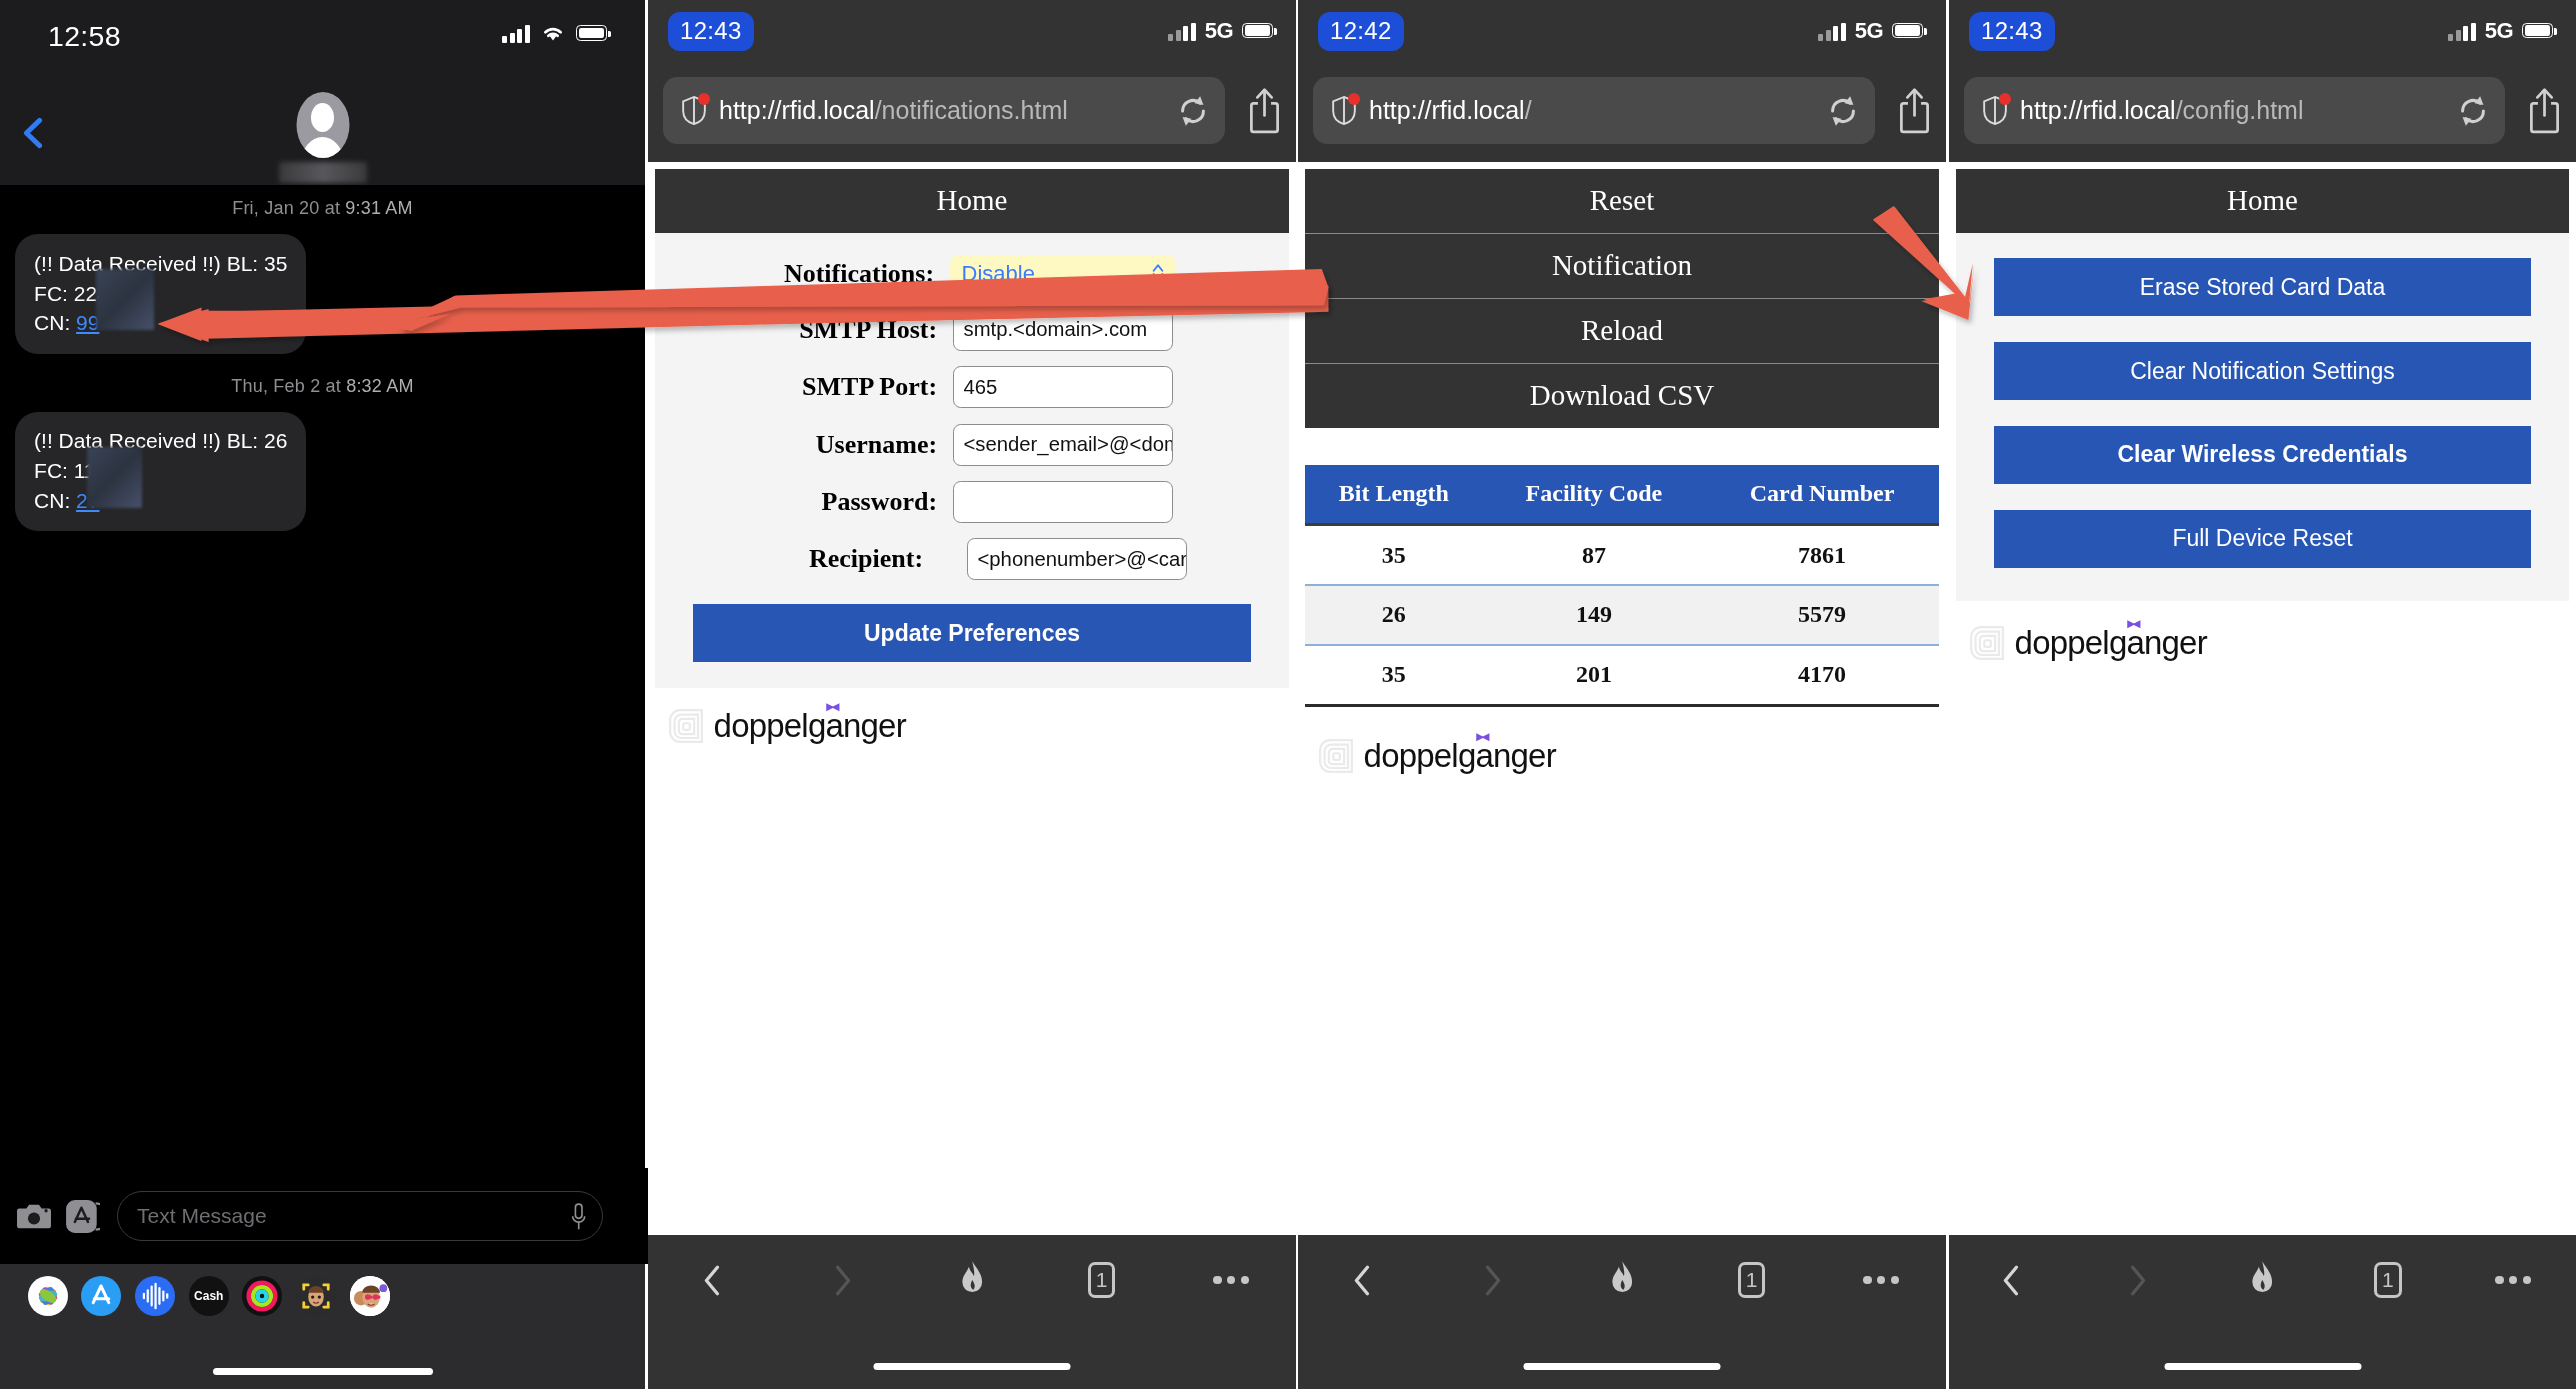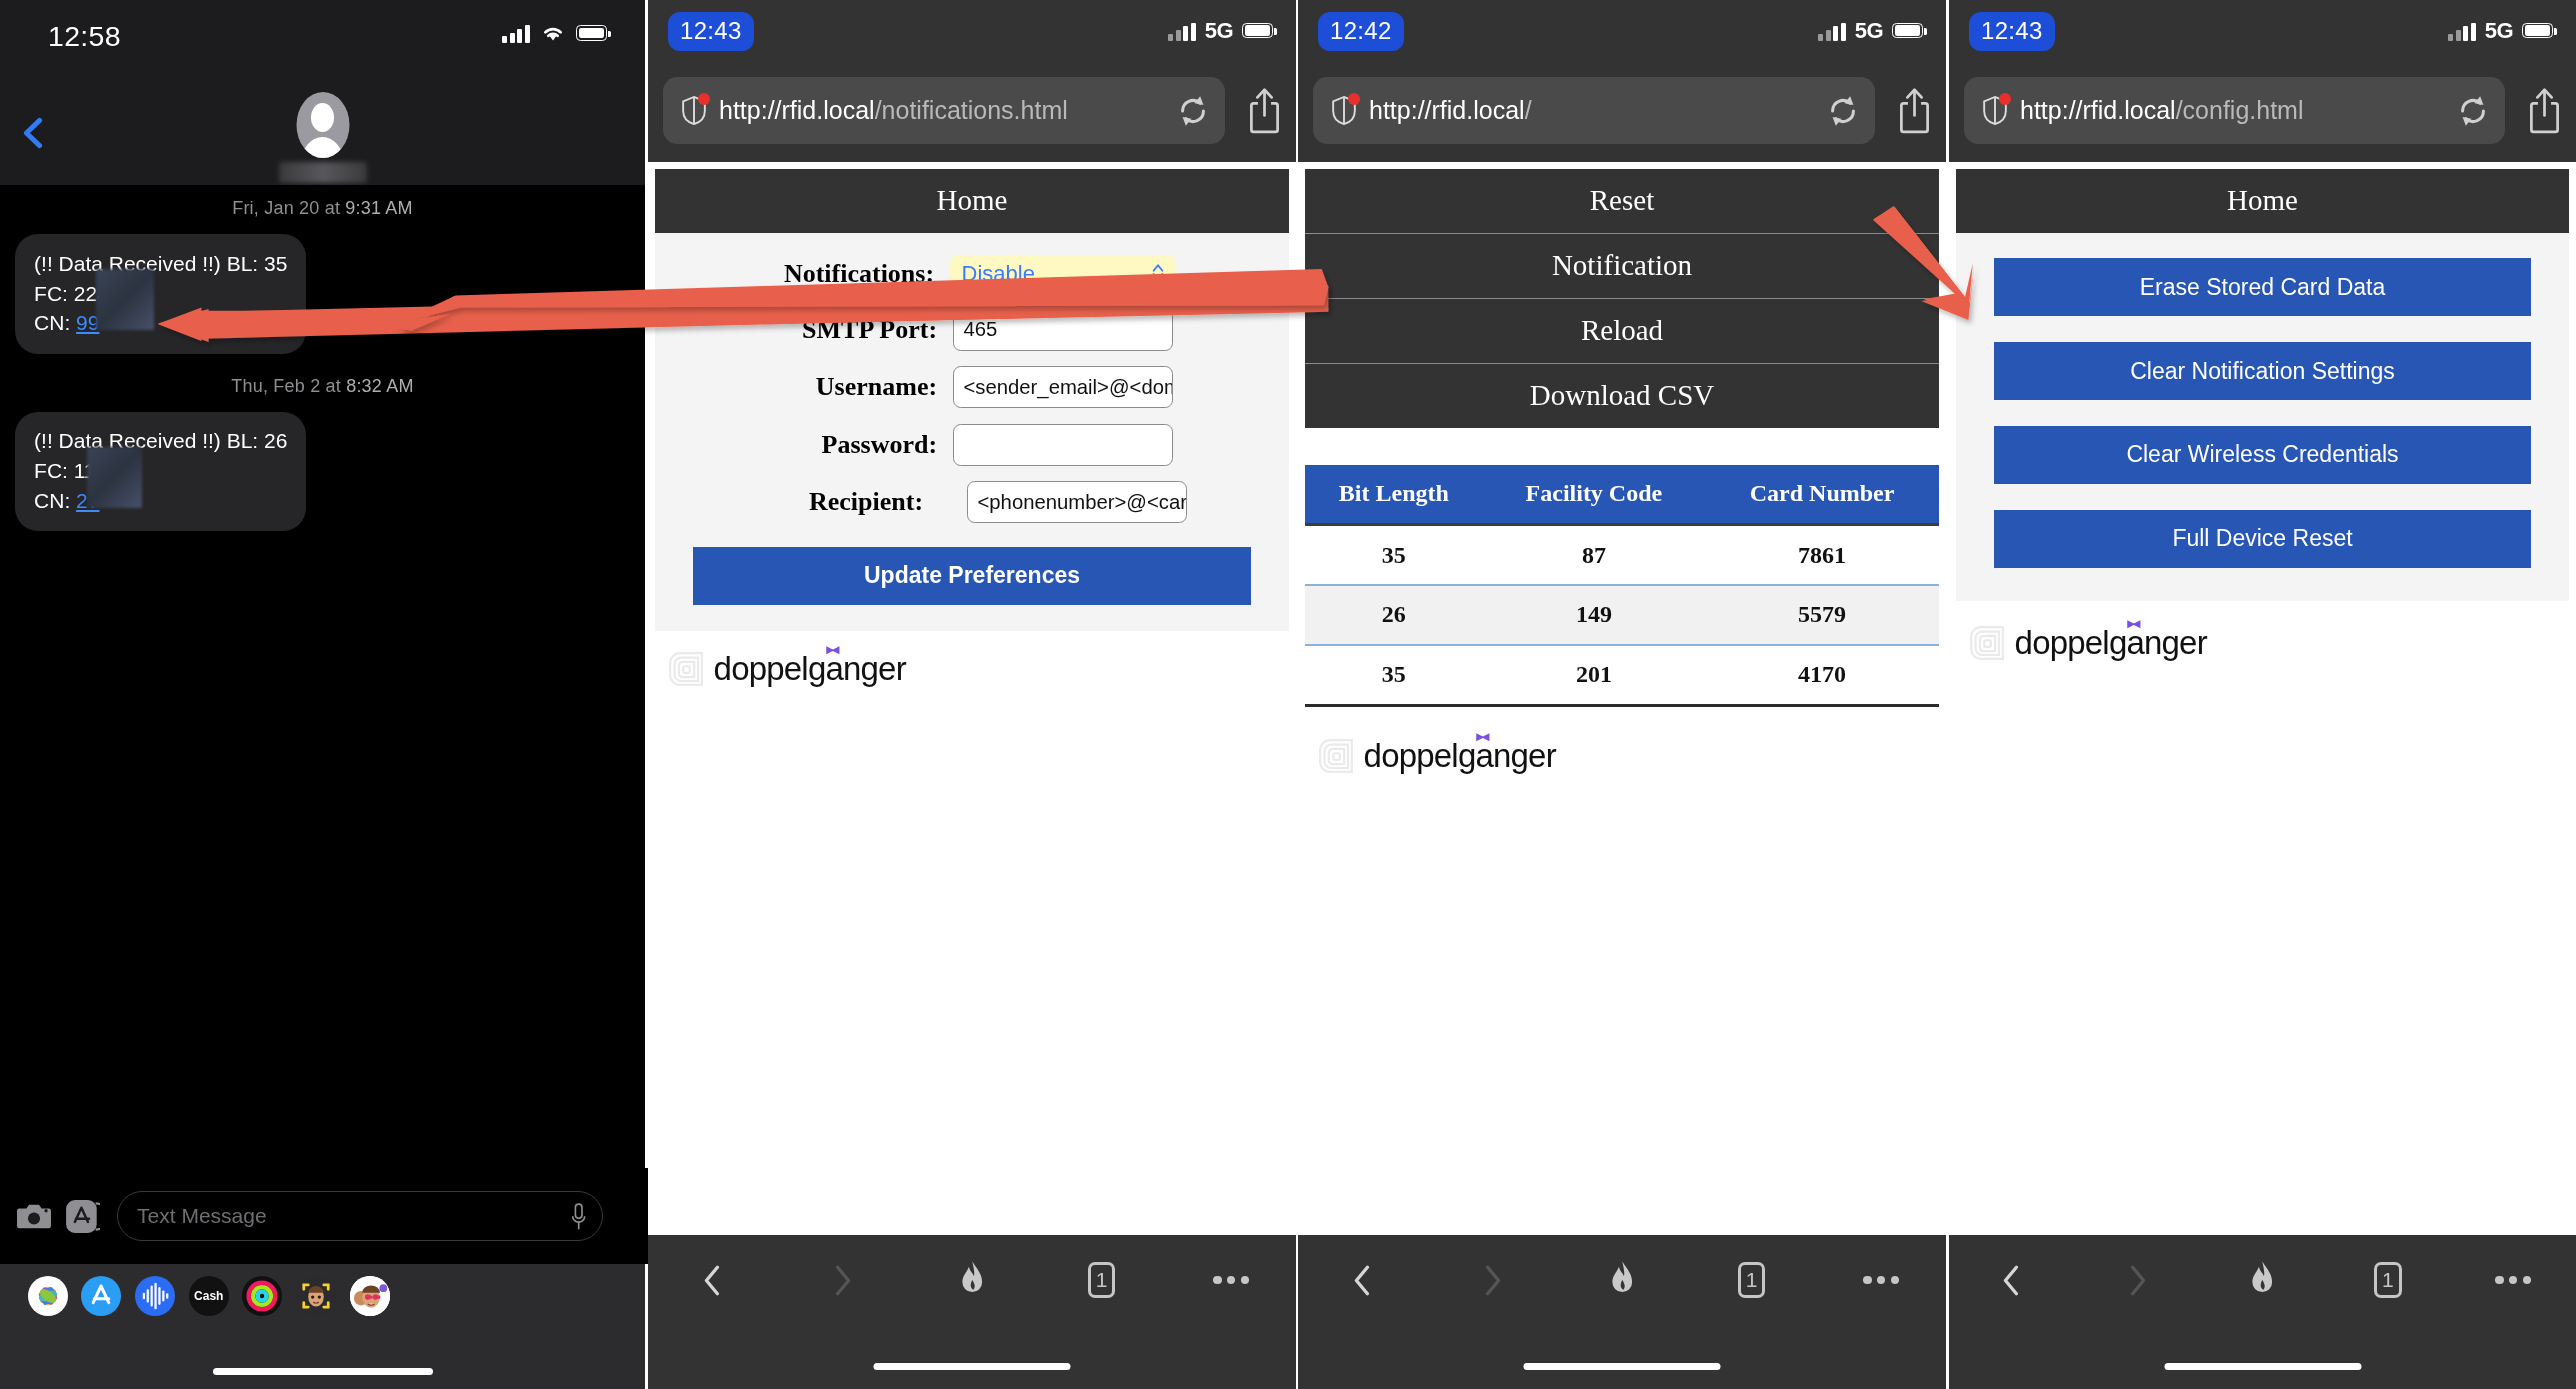--- a/index.html
+++ b/index.html
@@ -359,20 +359,26 @@
               <span>Disable</span>
               <span>
                 <svg viewBox="0 0 22 34" width="12" height="18.7">
                   <polyline points="3,14 11,4 19,14" stroke="#3d7bfc" stroke-width="3.4" fill="none" stroke-linecap="round" stroke-linejoin="round"></polyline>
                   <polyline points="3,20 11,30 19,20" stroke="#3d7bfc" stroke-width="3.4" fill="none" stroke-linecap="round" stroke-linejoin="round"></polyline>
                 </svg>
               </span>
             </div>
           </div>
 
+          <div class="formrow">
+            <div class="flabel">SMTP Host:</div>
+            <div class="finput">
+              <span>smtp.&lt;domain&gt;.com</span>
+            </div>
+          </div>
 
           <div class="formrow">
             <div class="flabel">SMTP Port:</div>
             <div class="finput">
               <span>465</span>
             </div>
           </div>
 
           <div class="formrow">
             <div class="flabel">Username:</div>
@@ -615,21 +621,21 @@
         </svg>
       </span>
     </div>
 
     <div class="bp-body">
       <div class="wp" style="margin:6.6px 6.6px 0 6.6px;">
         <div class="wp-headbar">Home</div>
         <div class="wp-card" style="padding:25px 38px 33px;">
           <div class="bluebtn" style="font-weight:normal; margin-bottom:26px;">Erase Stored Card Data</div>
           <div class="bluebtn" style="font-weight:normal; margin-bottom:26px;">Clear Notification Settings</div>
-          <div class="bluebtn" style="font-weight:normal; margin-bottom:26px;">Clear Wireless Credentials</div>
+          <div class="bluebtn" style="font-weight:bold; margin-bottom:26px;">Clear Wireless Credentials</div>
           <div class="bluebtn" style="font-weight:normal;">Full Device Reset</div>
         </div>
 
         <div class="logo" style="padding-top:23px;">
           <span class="logo-mark">
             <svg viewBox="0 0 66 66" width="36" height="36">
               <g stroke="#eaeaea" stroke-width="4" fill="none">
                 <path d="M4 22 A18 18 0 0 1 22 4 H62 V62 H22 A18 18 0 0 1 4 44 Z"></path>
                 <path d="M12 24 A12 12 0 0 1 24 12 H55 V55 H24 A12 12 0 0 1 12 43 Z"></path>
                 <path d="M20 27 A7 7 0 0 1 27 20 H48 V48 H27 A7 7 0 0 1 20 39 Z"></path>

